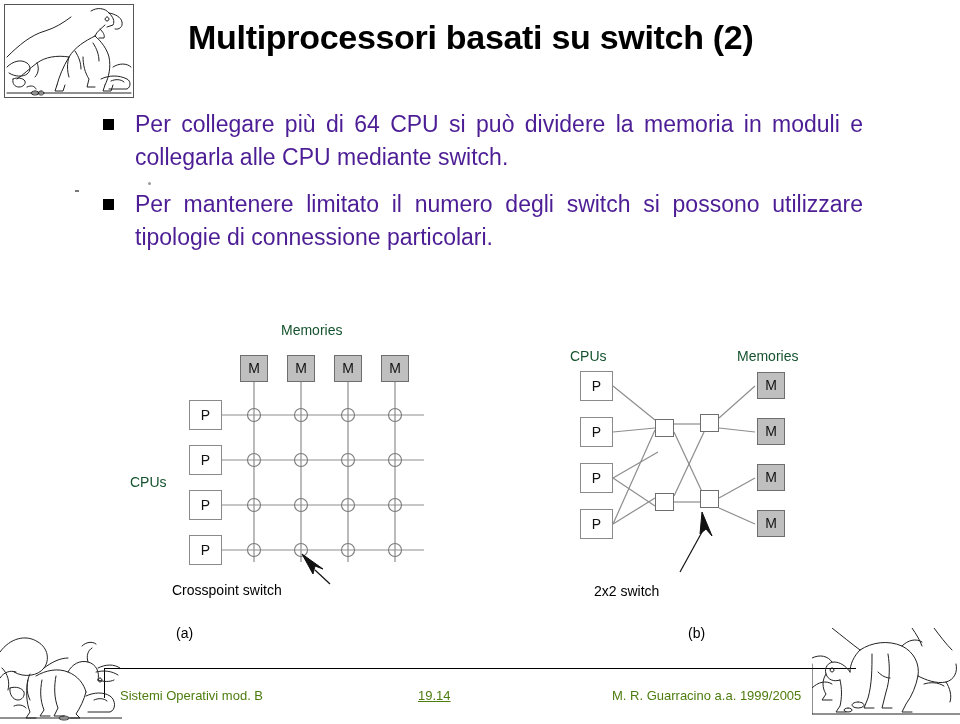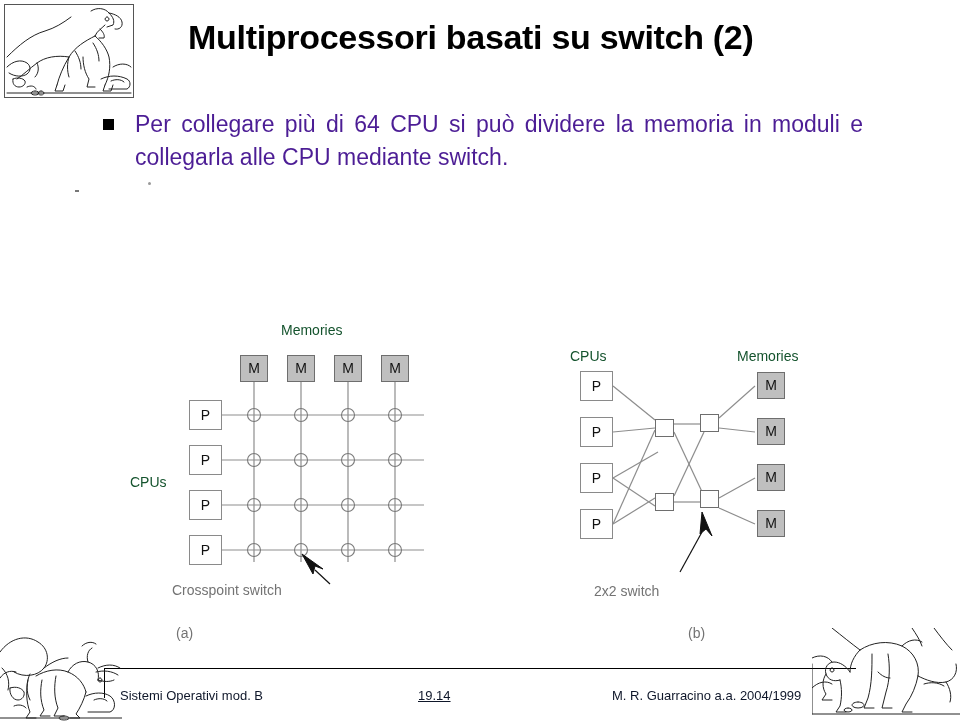--- a/index.html
+++ b/index.html
@@ -100,21 +100,21 @@
   }
   .fig-label {
     position: absolute;
     font-size: 14px;
     color: #14532d;
     white-space: nowrap;
   }
   .sub-label {
     position: absolute;
     font-size: 14px;
-    color: #737373;
+    color: #000000;
     white-space: nowrap;
   }
   .box-m {
     position: absolute;
     width: 28px;
     height: 27px;
     background: #bfbfbf;
     border: 1px solid #6e6e6e;
     box-sizing: border-box;
     font-size: 14px;
@@ -169,21 +169,21 @@
     position: absolute;
     left: 104px;
     top: 0px;
     width: 1px;
     height: 30px;
     background: #000;
   }
   .footer-text {
     position: absolute;
     font-size: 13px;
-    color: #0f172a;
+    color: #4d7c0f;
     white-space: nowrap;
   }
   #footer-course { left: 120px; top: 20px; }
   #footer-page   { left: 418px; top: 20px; text-decoration: underline; }
   #footer-author { left: 612px; top: 20px; }
 
   #corner-art-left {
     position: absolute;
     left: 0px; top: 628px;
     width: 122px; height: 96px;
@@ -235,20 +235,24 @@
   <div id="slide-title">Multiprocessori basati su switch (2)</div>
 </div>
 
 <div id="bullets">
 
   <div class="bullet-row">
     <span class="bullet-marker"></span>
     <div class="bullet-text">Per collegare più di 64 CPU si può dividere la memoria in moduli e collegarla alle CPU mediante switch.</div>
   </div>
 
+  <div class="bullet-row">
+    <span class="bullet-marker"></span>
+    <div class="bullet-text">Per mantenere limitato il numero degli switch si possono utilizzare tipologie di connessione particolari.</div>
+  </div>
 </div>
 <span class="stray-mark"></span>
 <span class="stray-dot"></span>
 
 <div id="figure">
 
   <svg class="wires" stroke="#8d8d8d" stroke-width="1.2" fill="none">
 
     <line x1="254" y1="82" x2="254" y2="262"></line>
     <line x1="301" y1="82" x2="301" y2="262"></line>
@@ -343,21 +347,21 @@
 
   <div class="sub-label" style="left:594px; top:283px;">2x2 switch</div>
   <div class="sub-label" style="left:688px; top:325px;">(b)</div>
 </div>
 
 <div id="footer">
   <div id="footer-rule"></div>
   <div id="footer-rule-left"></div>
   <div class="footer-text" id="footer-course">Sistemi Operativi mod. B</div>
   <div class="footer-text" id="footer-page">19.14</div>
-  <div class="footer-text" id="footer-author">M. R. Guarracino a.a. 2004/1999</div>
+  <div class="footer-text" id="footer-author">M. R. Guarracino a.a. 1999/2005</div>
 </div>
 
 <div id="corner-art-left">
   <svg class="art-svg" width="122" height="96" viewBox="0 0 122 96" fill="none" stroke="#222" stroke-width="1" stroke-linejoin="round" stroke-linecap="round">
     <path d="M0 24 C10 10 26 6 38 14 C48 20 50 32 44 40 C38 48 24 50 14 44"></path>
     <path d="M2 40 C8 46 10 54 8 62"></path>
     <path d="M30 46 C26 54 26 64 30 72"></path>
     <path d="M36 48 C46 42 58 40 68 44 C78 48 84 56 86 64"></path>
     <path d="M68 44 C72 36 80 32 88 34 C96 36 100 44 98 52"></path>
     <path d="M98 40 C106 36 114 36 120 40"></path>

